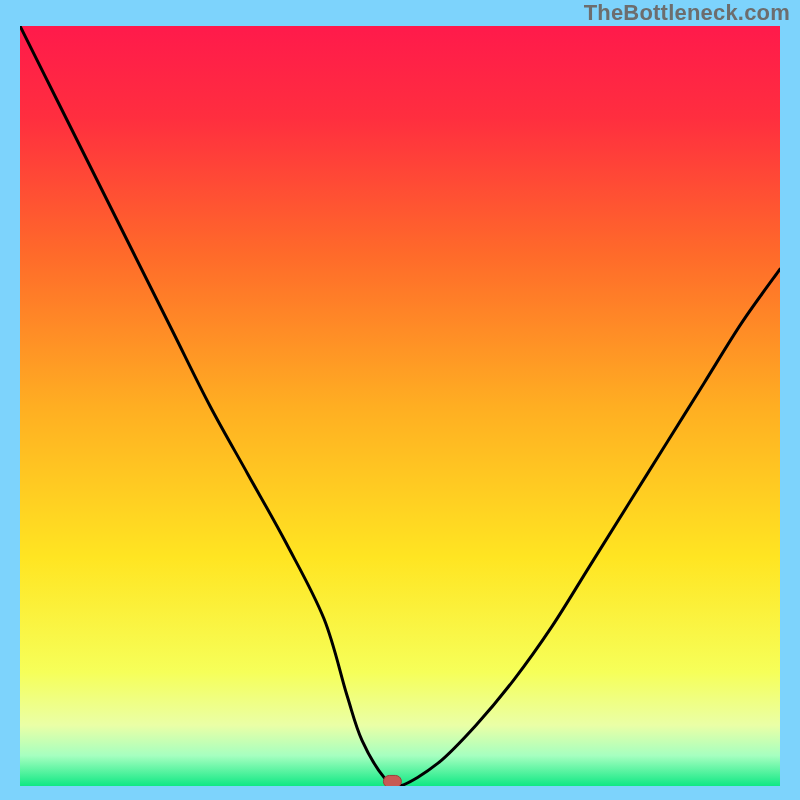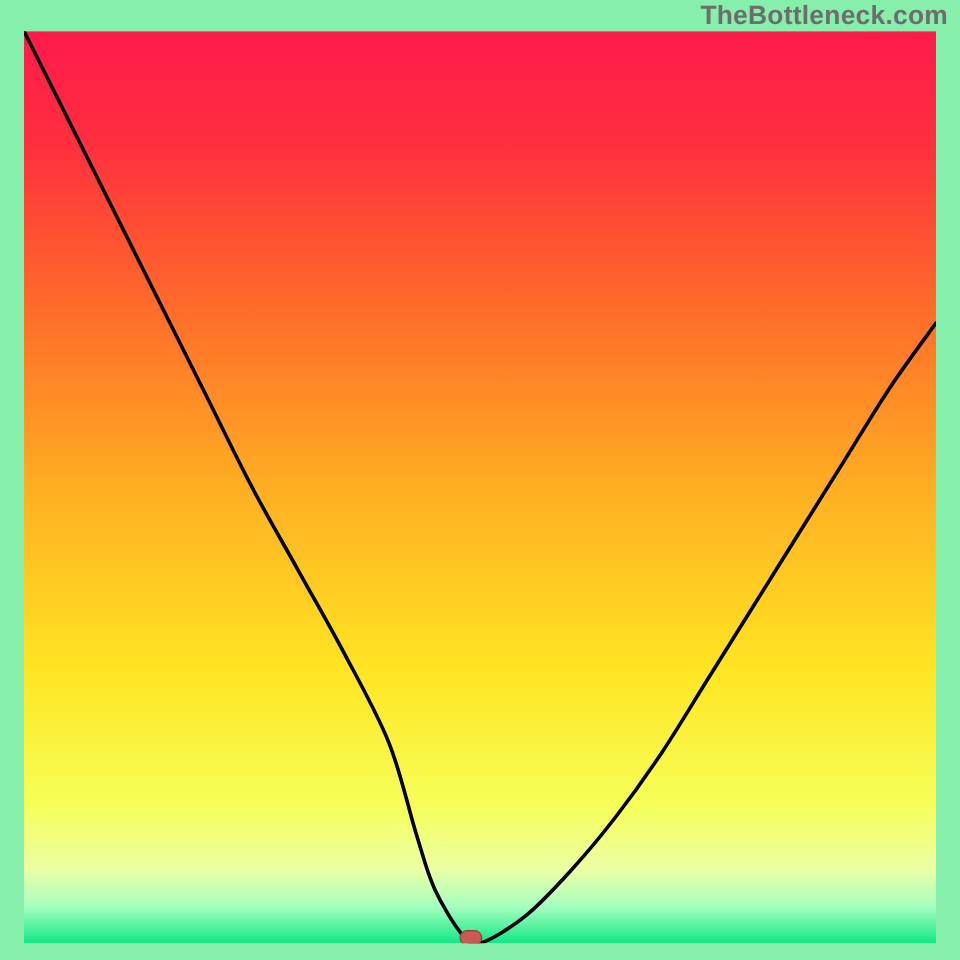--- a/index.html
+++ b/index.html
@@ -9,21 +9,21 @@
     height: 800px;
     background: #000;
     overflow: hidden;
   }
   .frame {
     position: absolute;
     left: 0;
     top: 0;
     width: 800px;
     height: 800px;
-    background: #86efac;
+    background: #7dd3fc;
   }
   .watermark {
     position: absolute;
     top: 0;
     right: 10px;
     font-family: Arial, Helvetica, sans-serif;
     font-size: 22px;
     color: #6d6d6d;
     font-weight: 600;
     letter-spacing: 0.2px;

